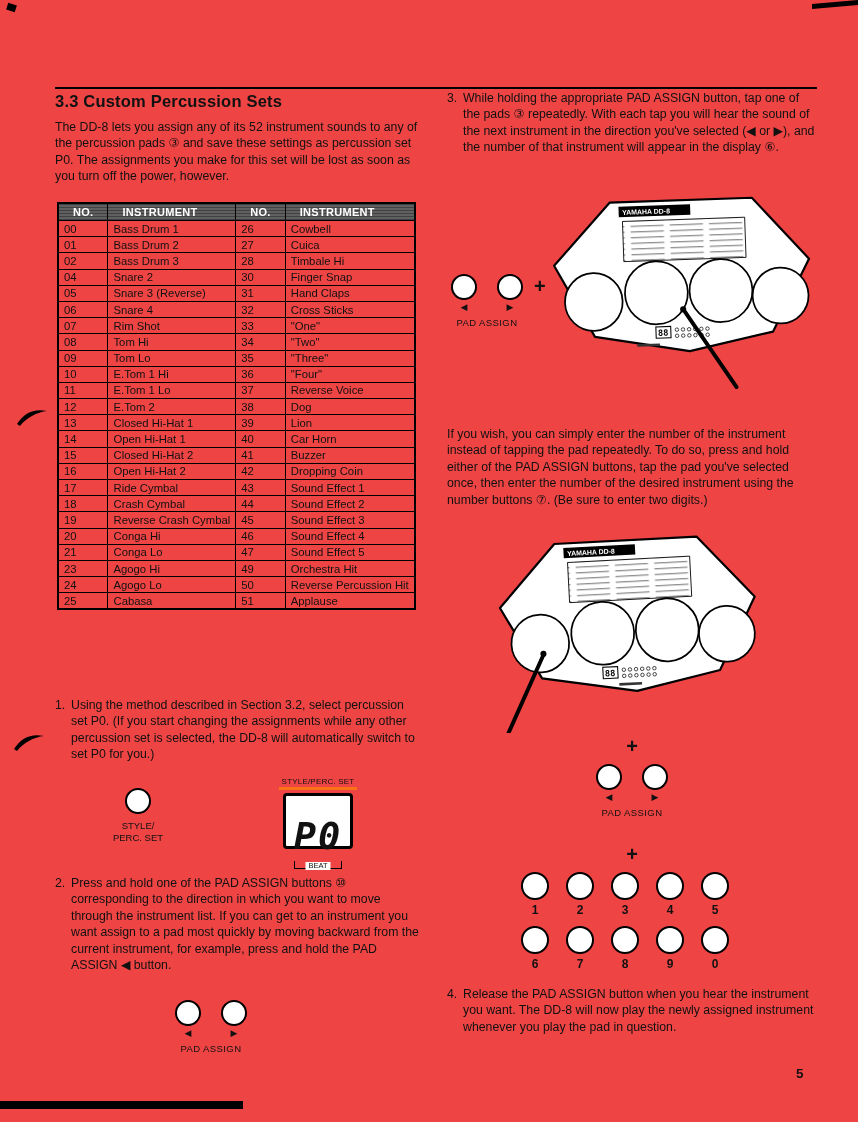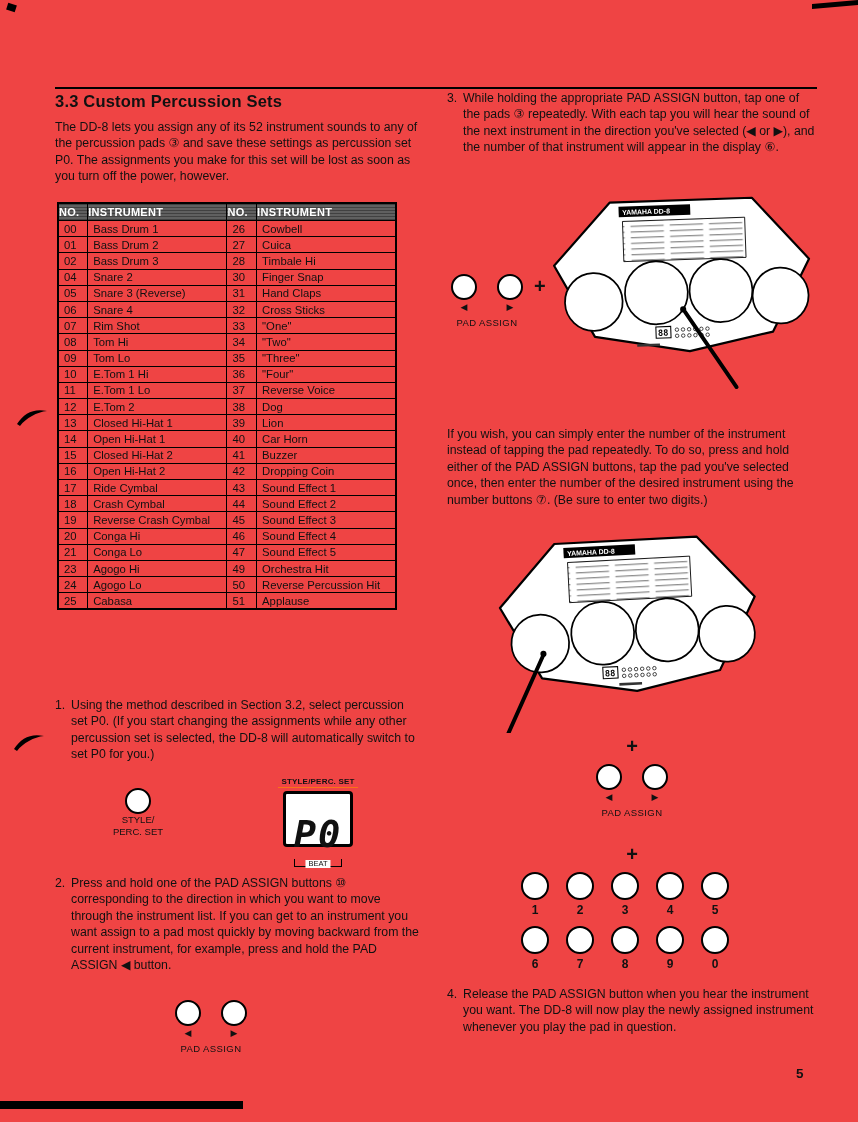--- a/index.html
+++ b/index.html
@@ -22,40 +22,40 @@
   .abs{position:absolute;}
 
   .section-title{font-size:16.5px;font-weight:bold;letter-spacing:0.2px;}
   .body-text{font-size:12.3px;line-height:1.34;}
   .step{display:flex;}
   .step-num{width:16px;flex:none;font-size:12.3px;line-height:1.34;}
   .step-text{flex:1;}
 
   
   table.inst{border-collapse:collapse;width:340px;border:2px solid #000;}
-  .inst th{background:repeating-linear-gradient(0deg,#414141 0 1.5px,#606060 1.5px 3px);color:#fff;font-size:11px;text-align:left;padding:2px 0;border:1px solid #000;height:16px;letter-spacing:0.3px;}
+  .inst th{background:repeating-linear-gradient(0deg,#414141 0 1.5px,#606060 1.5px 3px);color:#fff;font-size:11px;text-align:left;padding:2px 14px;border:1px solid #000;height:16px;letter-spacing:0.3px;}
   .inst td{font-size:11.3px;padding:0 5px;border:1px solid #000;height:16.2px;white-space:nowrap;}
   .c-num{width:30px;}
   .c-inst{width:140px;}
 
   
   .circle{width:26px;height:26px;border:2px solid #000;border-radius:50%;background:#fff;}
   .pa{display:flex;flex-direction:column;align-items:center;}
   .pa-row{display:flex;gap:20px;}
   .pa-btn{display:flex;flex-direction:column;align-items:center;}
   .pa-arrow{font-size:9px;line-height:1;margin-top:3px;}
   .pa-label{font-size:9.5px;margin-top:5px;letter-spacing:0.4px;white-space:nowrap;}
   .plus{font-size:20px;font-weight:bold;line-height:1;}
 
   
   .figA{position:absolute;top:770px;left:0;width:368px;height:104px;}
   .figA .btn{position:absolute;left:70px;top:18px;}
-  .figA .btn-label{position:absolute;left:30px;top:44px;width:106px;text-align:center;font-size:9.5px;line-height:1.3;}
+  .figA .btn-label{position:absolute;left:30px;top:50px;width:106px;text-align:center;font-size:9.5px;line-height:1.3;}
   .figA .disp{position:absolute;left:220px;top:0;width:86px;text-align:center;}
-  .disp-top{font-size:8px;letter-spacing:0.2px;border-bottom:1px solid #f97316;display:inline-block;padding:0 3px 1px;font-weight:bold;}
+  .disp-top{font-size:8px;letter-spacing:0.2px;border-bottom:3px solid #f97316;display:inline-block;padding:0 3px 1px;}
   .lcd{margin:3px auto 0;width:70px;height:56px;border:3px solid #000;border-radius:4px;display:flex;align-items:center;justify-content:center;background:#fff;}
   .lcd-text{font-family:"DejaVu Sans Mono",monospace;font-weight:bold;font-style:italic;font-size:37px;letter-spacing:2px;margin-top:31px;}
   .beat{position:relative;margin:12px auto;width:48px;height:8px;border-left:1.5px solid #000;border-right:1.5px solid #000;border-bottom:1.5px solid #000;}
   .beat span{position:absolute;left:50%;transform:translateX(-50%);top:1px;background:#fdfdfc;padding:0 3px;font-size:7.5px;line-height:1;}
 
   .figB{position:absolute;top:1000px;left:76px;width:160px;display:flex;justify-content:center;}
 
   
   .figC{position:absolute;top:188px;left:0;width:370px;height:238px;}
   .figC .pa{position:absolute;left:4px;top:86px;}

